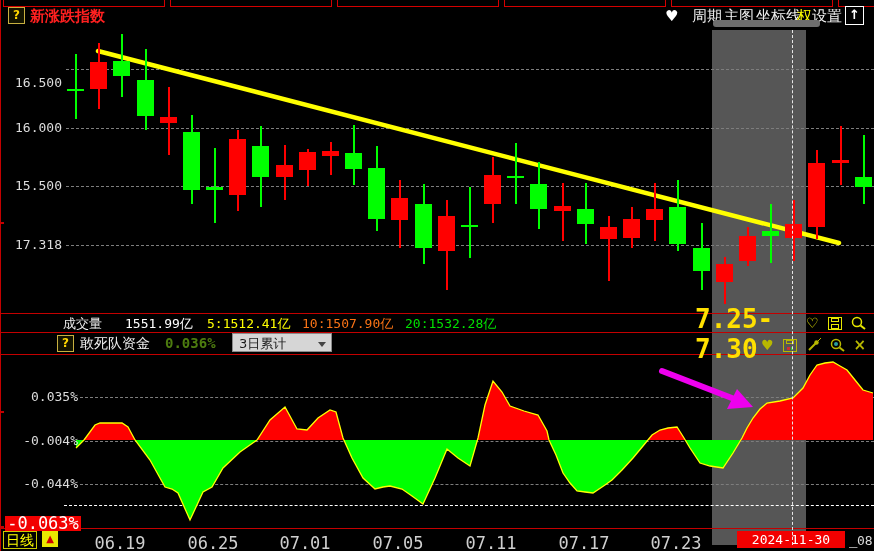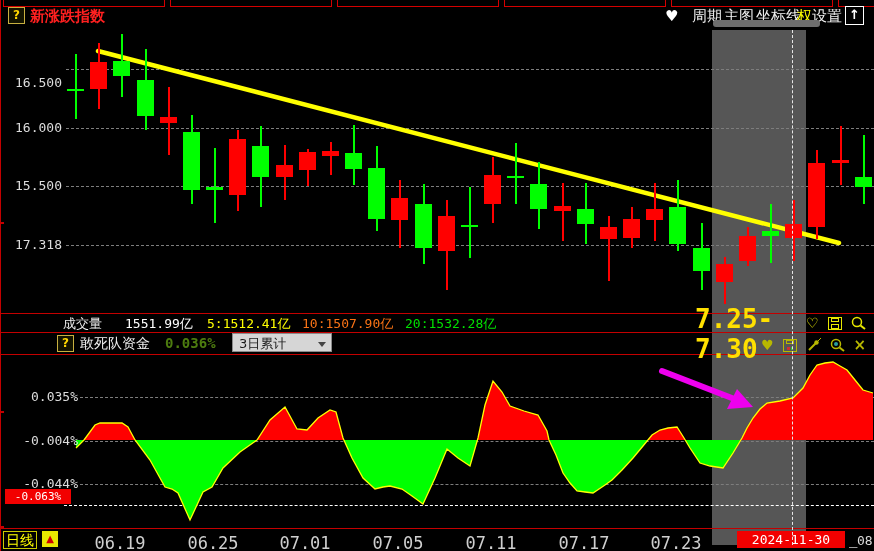--- a/index.html
+++ b/index.html
@@ -251,21 +251,21 @@
 
   <div id="p2grid">
       <div class="grid" style="left: 80px; width: 794px; top: 397px;"></div>
       <div class="ylab num" style="left: 20px; top: 389px;">0.035%</div>
       <div class="grid" style="left: 80px; width: 794px; top: 441px;"></div>
       <div class="ylab num" style="left: 20px; top: 433px;">-0.004%</div>
       <div class="grid" style="left: 80px; width: 794px; top: 484px;"></div>
       <div class="ylab num" style="left: 20px; top: 476px;">-0.044%</div>
       <div class="grid white" style="left: 64px; width: 810px; top: 505px;"></div>
     </div>
-  <div class="redbadge num" style="left:5px;top:489px;width:66px;height:15px;font-size:11px;line-height:15px">-0.063%</div>
+  <div class="redbadge num" style="left:5px;top:516px;width:76px;height:15px;font-size:17px;line-height:15px">-0.063%</div>
 
   <div id="bottombar">
     <span id="period">日线</span>
     <span id="tribox">▲</span>
     <div id="dates">
         <span class="datelab num" style="left: 120px;">06.19</span>
         <span class="datelab num" style="left: 213px;">06.25</span>
         <span class="datelab num" style="left: 305px;">07.01</span>
         <span class="datelab num" style="left: 398px;">07.05</span>
         <span class="datelab num" style="left: 491px;">07.11</span>

